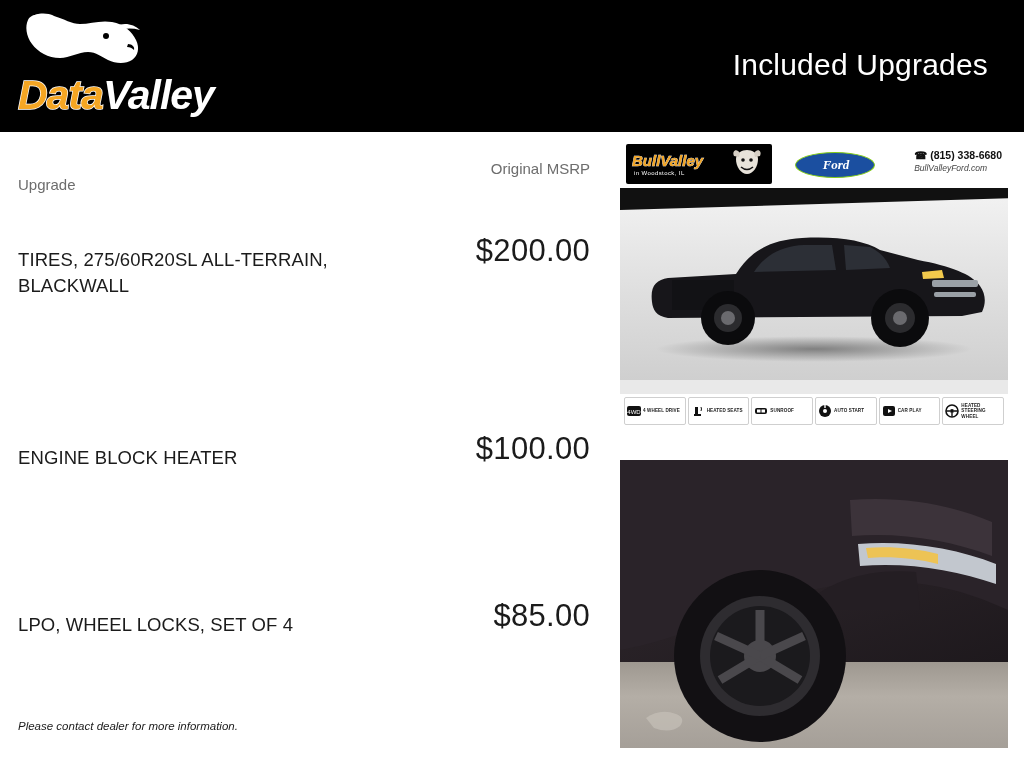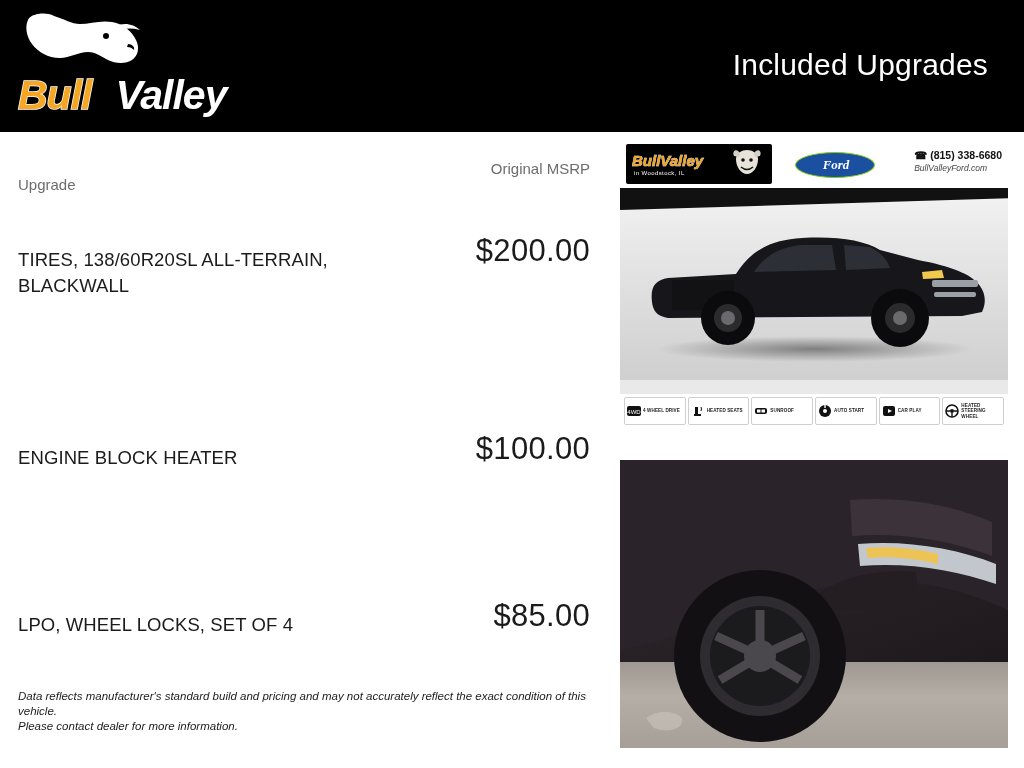--- a/index.html
+++ b/index.html
@@ -27,21 +27,20 @@
     font-size:41px; letter-spacing:-1px;
     white-space:nowrap;
   }
   .logo-text .bull {
     color:#f5a623;
     -webkit-text-stroke:1.5px #ffffff;
     paint-order: stroke fill;
   }
   .logo-text .valley {
     color:#ffffff;
-    margin-left:24px;
   }
   .header-title {
     position:absolute; right:36px; top:48px;
     color:#ffffff; font-size:30px; font-weight:400;
     letter-spacing:0.2px;
   }
 
   
   .table-area {
     position:absolute; left:0; top:132px; width:614px; height:636px;
@@ -177,47 +176,46 @@
       <svg class="logo-bull-svg" width="200" height="62" viewBox="0 0 200 62">
         <path d="M8 10 C10 4, 22 2, 34 6 C44 9, 52 14, 60 14 C70 14, 80 10, 92 12 C104 14, 112 22, 116 30
                  C120 38, 118 46, 112 50 C106 54, 96 54, 88 50 C82 47, 76 42, 68 42 C58 42, 50 48, 40 48
                  C28 48, 18 42, 12 34 C6 26, 5 16, 8 10 Z" fill="#ffffff"></path>
         <path d="M34 6 C26 2, 14 3, 10 9 C14 6, 24 5, 32 9 Z" fill="#ffffff"></path>
         <path d="M96 16 C104 12, 114 14, 120 20 C112 18, 104 18, 98 21 Z" fill="#ffffff"></path>
         <circle cx="86" cy="26" r="3" fill="#000000"></circle>
         <path d="M108 34 C112 34, 115 37, 114 40 C112 38, 110 37, 107 37 Z" fill="#000000"></path>
       </svg>
       <div class="logo-text">
-        <span class="bull">Bull</span><span class="valley">Valley</span>
+        <span class="bull">Data</span><span class="valley">Valley</span>
       </div>
     </div>
     <div class="header-title">Included Upgrades</div>
   </div>
 
   <div class="table-area">
     <div class="col-head upgrade">Upgrade</div>
     <div class="col-head msrp">Original MSRP</div>
 
     <div class="row" id="row0" style="top: 115px;">
-      <div class="label">TIRES, 138/60R20SL ALL-TERRAIN, BLACKWALL</div>
+      <div class="label">TIRES, 275/60R20SL ALL-TERRAIN, BLACKWALL</div>
       <div class="price">$200.00</div>
     </div>
 
     <div class="row" id="row1" style="top: 313px;">
       <div class="label">ENGINE BLOCK HEATER</div>
       <div class="price">$100.00</div>
     </div>
 
     <div class="row" id="row2" style="top: 480px;">
       <div class="label">LPO, WHEEL LOCKS, SET OF 4</div>
       <div class="price">$85.00</div>
     </div>
 
     <div class="disclaimer">
-      <div>Data reflects manufacturer's standard build and pricing and may not accurately reflect the exact condition of this vehicle.</div>
       <div>Please contact dealer for more information.</div>
     </div>
   </div>
 
   <div class="photos">
 
     <div class="photo photo-dealer">
       <div class="dp-bg"></div>
 
       <svg style="position:absolute; left:12px; top:66px;" width="364" height="150" viewBox="0 0 364 150">

